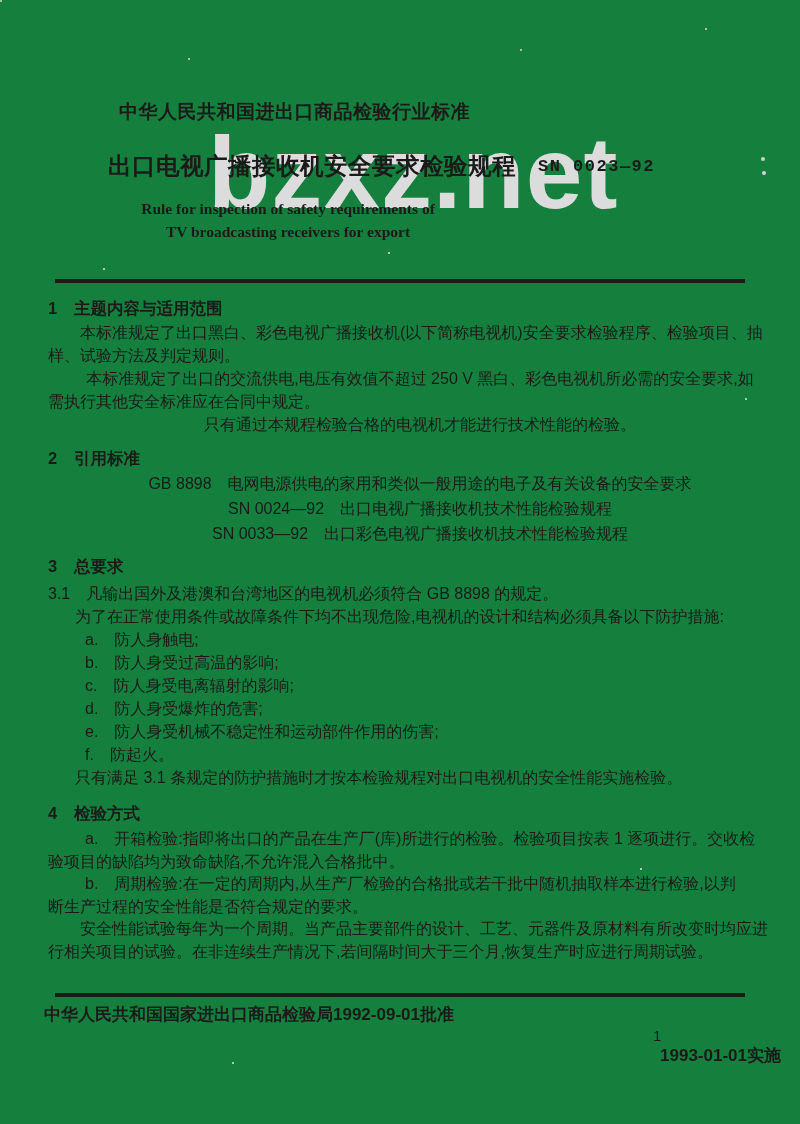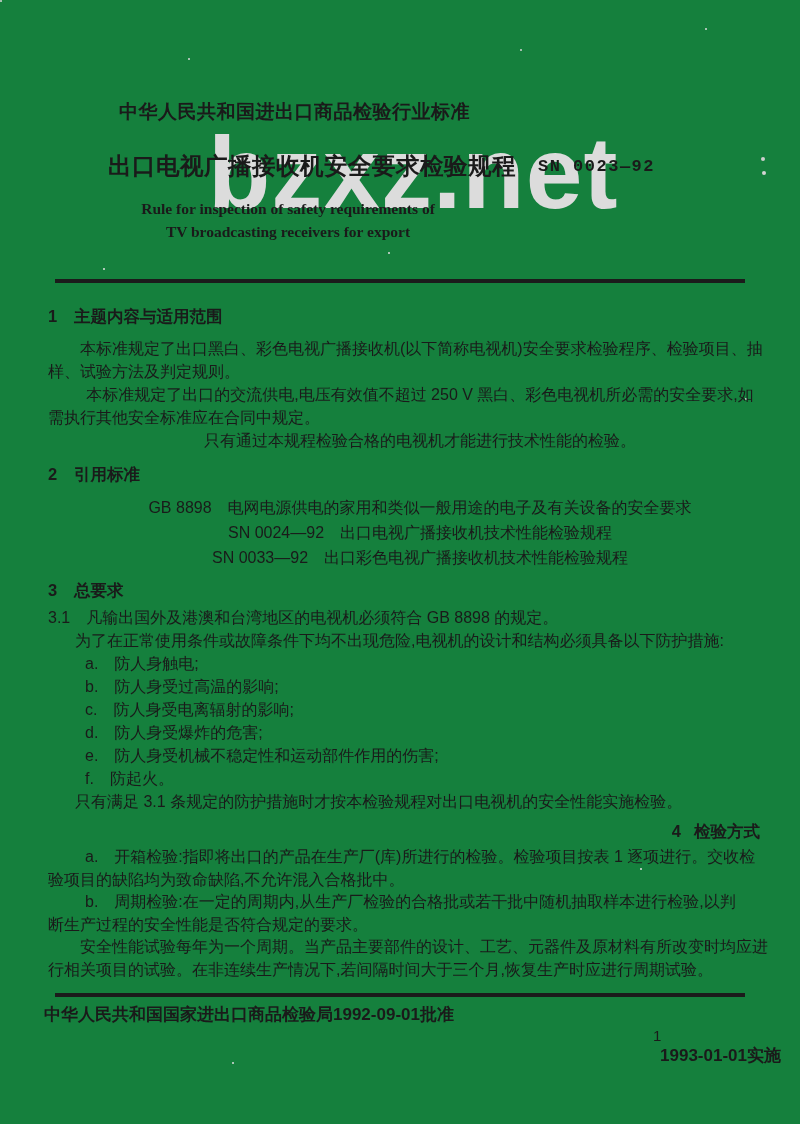--- a/index.html
+++ b/index.html
@@ -55,22 +55,22 @@
   .body{position:absolute;left:48px;top:296px;width:712px;font-size:16px;z-index:1;}
   .sec-h{font-size:16.5px;font-weight:bold;height:25px;line-height:25px;white-space:nowrap;}
   .sec-h .no{display:inline-block;min-width:13px;margin-right:13px;}
   .ln{height:23px;line-height:23px;white-space:nowrap;}
   .refs .ln{height:25px;line-height:25px;}
   .s4 .ln{height:22.5px;line-height:22.5px;}
   .ind0{padding-left:0;}
   .ind2{padding-left:32px;text-align:center;}
   .ind175{padding-left:27px;}
   .ind23{padding-left:37px;}
-  .mt0{margin-top:6px;text-align:right;}.mt2{margin-top:2px;}.mt3{margin-top:3px;}
-  .mt6{margin-top:8px;}.mt8{margin-top:8px;}.mt10{margin-top:10px;}
+  .mt0{margin-top:12px;}.mt2{margin-top:2px;}.mt3{margin-top:3px;}
+  .mt6{margin-top:0;}.mt8{margin-top:8px;}.mt10{margin-top:10px;}
   .rule-bottom{position:absolute;left:55px;top:993px;width:690px;height:4px;background:#1b1b1b;z-index:1;}
   .footer-approval{position:absolute;left:44px;top:1003px;font-size:17px;font-weight:bold;white-space:nowrap;z-index:1;}
   .footer-impl{position:absolute;right:55px;top:1044px;font-size:17px;font-weight:bold;white-space:nowrap;z-index:1;}
   .page-no{position:absolute;left:653px;top:1027px;font-size:15px;z-index:1;}
 </style>
 </head>
 <body>
 
 <div class="page">
 

